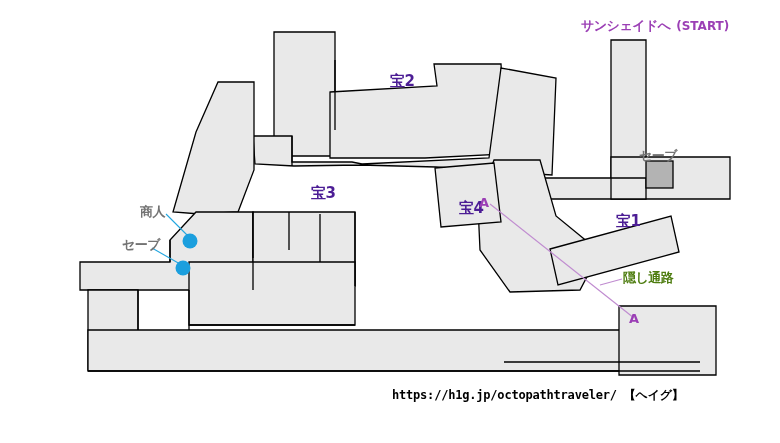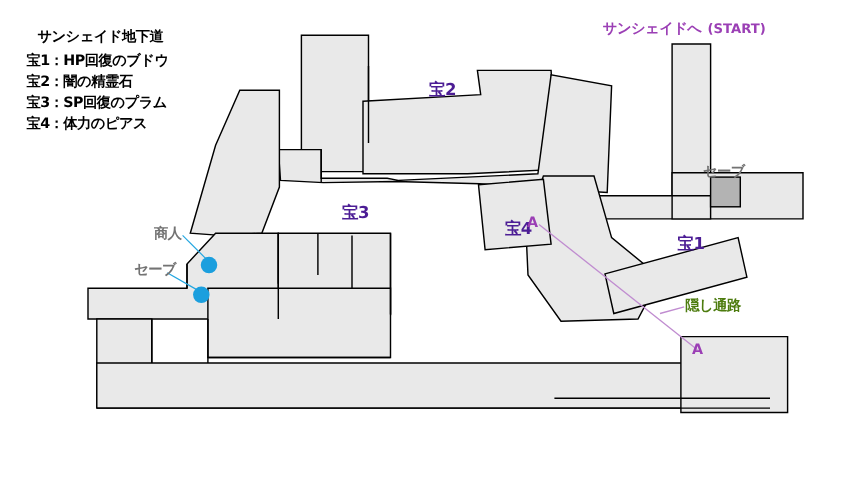--- a/index.html
+++ b/index.html
@@ -183,29 +183,22 @@
     </g>
 
     <g>
       <circle cx="190" cy="241" r="7.5" fill="#1b9fde"></circle>
       <circle cx="183" cy="268" r="7.5" fill="#1b9fde"></circle>
     </g>
 
     <rect x="646" y="161" width="27" height="27" fill="#b3b3b3" stroke="#000000" stroke-width="1.3"></rect>
   </svg>
 
-  <div class="legend">
-    <div class="legend-title">サンシェイド地下道</div>
-    <div class="legend-item">宝1：HP回復のブドウ</div>
-    <div class="legend-item">宝2：闇の精霊石</div>
-    <div class="legend-item">宝3：SP回復のプラム</div>
-    <div class="legend-item">宝4：体力のピアス</div>
-  </div>
-
-  <div class="lbl" style="left:548px; top:15px;">
+
+  <div class="lbl" style="left:581px; top:15px;">
     <span class="lbl-start-jp">サンシェイドへ</span>
     <span class="lbl-start-en">(START)</span>
   </div>
 
   <div class="lbl lbl-treasure" style="left:390px; top:72px;">宝2</div>
 
   <div class="lbl lbl-treasure" style="left:311px; top:184px;">宝3</div>
 
   <div class="lbl lbl-treasure" style="left:459px; top:176px;margin-top:23px;">宝4</div>
 
@@ -217,14 +210,17 @@
 
   <div class="lbl lbl-purple" style="left:623px; top:269px;">隠し通路</div>
 
   <div class="lbl lbl-cyan" style="left:639px; top:147px;">セーブ</div>
 
   <div class="lbl lbl-cyan" style="left:122px; top:236px;">セーブ</div>
 
   <div class="lbl lbl-cyan" style="left:140px; top:203px;text-align:right;">商人</div>
 
 
+  <div class="footer">
+    <span>https://h1g.jp/octopathtraveler/ </span><span class="footer-brand">【ヘイグ】</span>
+  </div>
 
 </div>
 
 </body></html>

